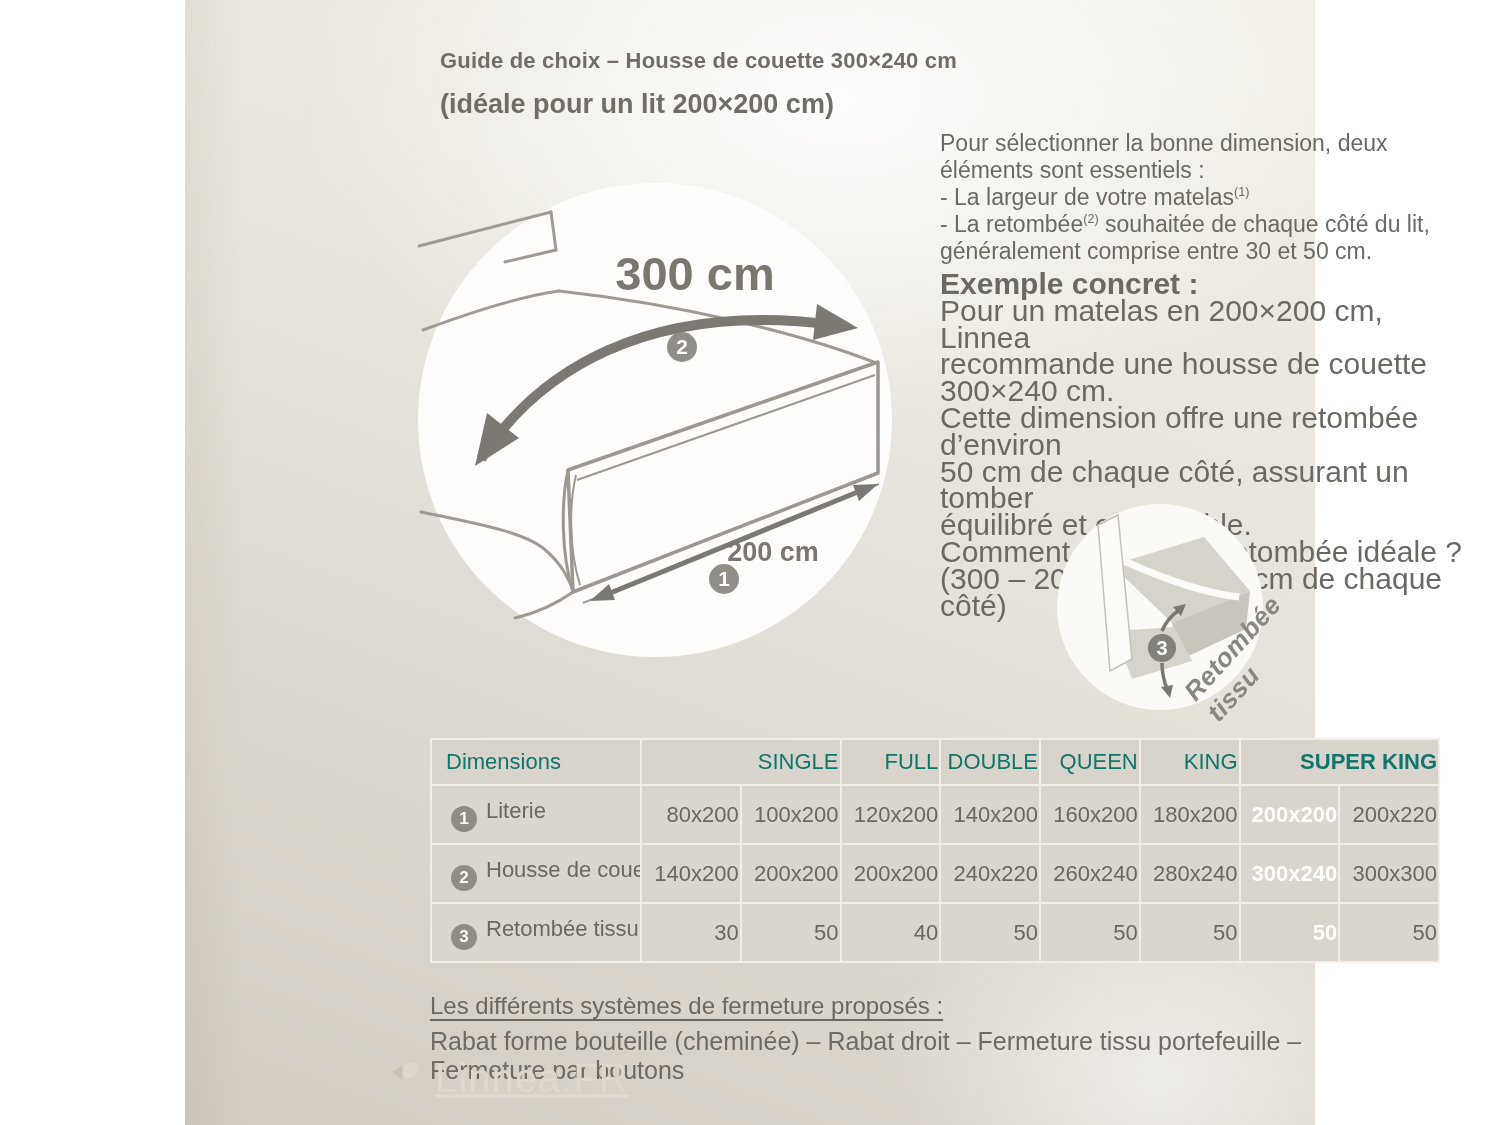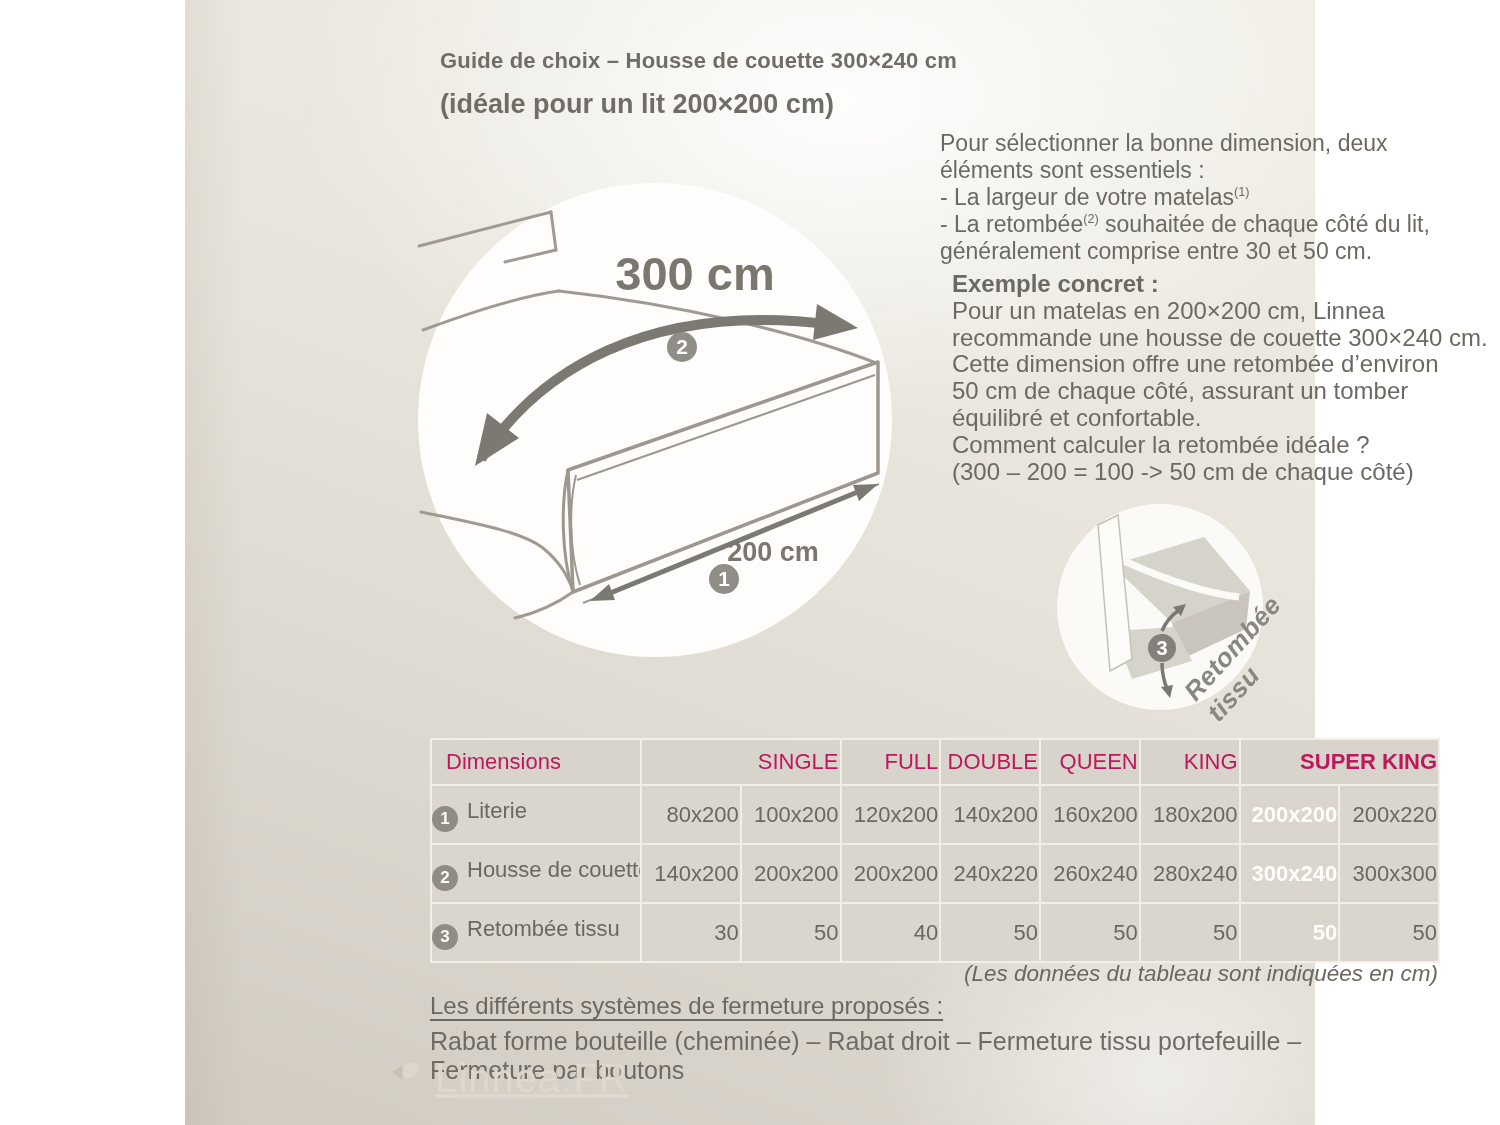--- a/index.html
+++ b/index.html
@@ -15,37 +15,37 @@
       radial-gradient(ellipse 880px 540px at 58% 9%, rgba(255,255,255,0.92), rgba(255,255,255,0) 62%),
       radial-gradient(ellipse 430px 330px at 86% 96%, rgba(255,255,255,0.55), rgba(255,255,255,0) 65%),
       linear-gradient(90deg, rgba(121,106,92,0.08), rgba(121,106,92,0) 5%),
       linear-gradient(200deg, #f0ede5 4%, #e7e3da 45%, #d1cbc2 100%);
   }
   .abs { position:absolute; }
   .page-title { left:255px; top:48px; font-size:22px; font-weight:bold; color:#716d66; letter-spacing:0.2px; }
   .page-subtitle { left:255px; top:89px; font-size:27px; font-weight:bold; color:#716d66; }
   .intro { left:755px; top:130px; width:540px; font-size:23px; line-height:27px; color:#6c6963; }
   .intro sup, .example sup { font-size:0.55em; vertical-align:super; line-height:0; }
-  .example { left:755px; top:271px; width:540px; font-size:24px; line-height:26.8px; color:#6c6963;margin-left:12px; }
+  .example { left:755px; top:271px; width:540px; font-size:30px; line-height:26.8px; color:#6c6963; }
   .example .ex-heading { font-weight:bold; }
   .prelines { white-space:pre-line; }
   .drop-label {
     left:1016px; top:676px; transform:rotate(-48deg); transform-origin:0 50%;
     font-size:26px; font-weight:bold; font-style:italic; color:#8a8680; letter-spacing:0.5px;
   }
   
   .size-table { left:245px; top:738px; }
   table.sizes { border-collapse:collapse; table-layout:fixed; width:1008px; }
   table.sizes td { border:2px solid #f2efe8; text-align:right; font-size:22px; color:#6b6862; overflow:hidden; }
-  table.sizes tr.hdr td { height:42px; background:#d8d4cb; color:#be185d; }
+  table.sizes tr.hdr td { height:42px; background:#d8d4cb; color:#0f766e; }
   table.sizes tr.datarow td { height:55px; background:#dad6cd; }
   table.sizes td.corner { text-align:left; padding-left:14px; background:#d7d3ca; }
   table.sizes td.hdr-king { background:#e5e2da; }
   table.sizes td.hdr-super { background:#eeece5; font-weight:bold; color:#55534e; }
-  table.sizes td.row-label { text-align:left; padding-left:0; white-space:nowrap; }
+  table.sizes td.row-label { text-align:left; padding-left:19px; white-space:nowrap; }
   table.sizes td.col-king { background:linear-gradient(180deg,#ddd9d1,#e7e4dd);padding-left:8px; }
   table.sizes td.col-hl { background:linear-gradient(180deg,#c3bfb5,#cfcbc1); color:#fdfdfb; font-weight:bold; }
   table.sizes td.col-last { background:#f1efe8; }
   .badge-num {
     display:inline-block; width:26px; height:26px; border-radius:50%;
     background:#8f8c85; color:#fcfbf8; font-size:17px; font-weight:bold;
     line-height:26px; text-align:center; margin-right:9px; vertical-align:-6px;
   }
   .table-note { left:245px; top:961px; width:1008px; text-align:right; font-size:22.5px; font-style:italic; color:#6b6761; }
   .closures-heading {
@@ -194,21 +194,20 @@
               <td>50</td>
               <td>50</td>
               <td class="col-king">50</td>
               <td class="col-hl">50</td>
               <td class="col-last">50</td>
             </tr>
           </tbody>
       </table>
     </div>
 
-    <div class="abs table-note">(Les données du tableau sont indiquées en cm)</div>
     <div class="abs closures-heading">Les différents systèmes de fermeture proposés :</div>
     <div class="abs closures-list">Rabat forme bouteille (cheminée) – Rabat droit – Fermeture tissu portefeuille – Fermeture par boutons</div>
 
     <div class="abs watermark">
       <svg width="32" height="36" viewBox="0 0 32 36">
         <path d="M3,16 L13,10 L13,24 Z" fill="rgba(200,190,178,0.9)"></path>
         <path d="M16,8 C24,4 30,8 30,14 C26,22 19,24 15,22 C14,17 14,12 16,8 Z" fill="rgba(222,214,203,0.95)"></path>
       </svg>
       <span class="wm-text">Linnea.FR</span>
     </div>

